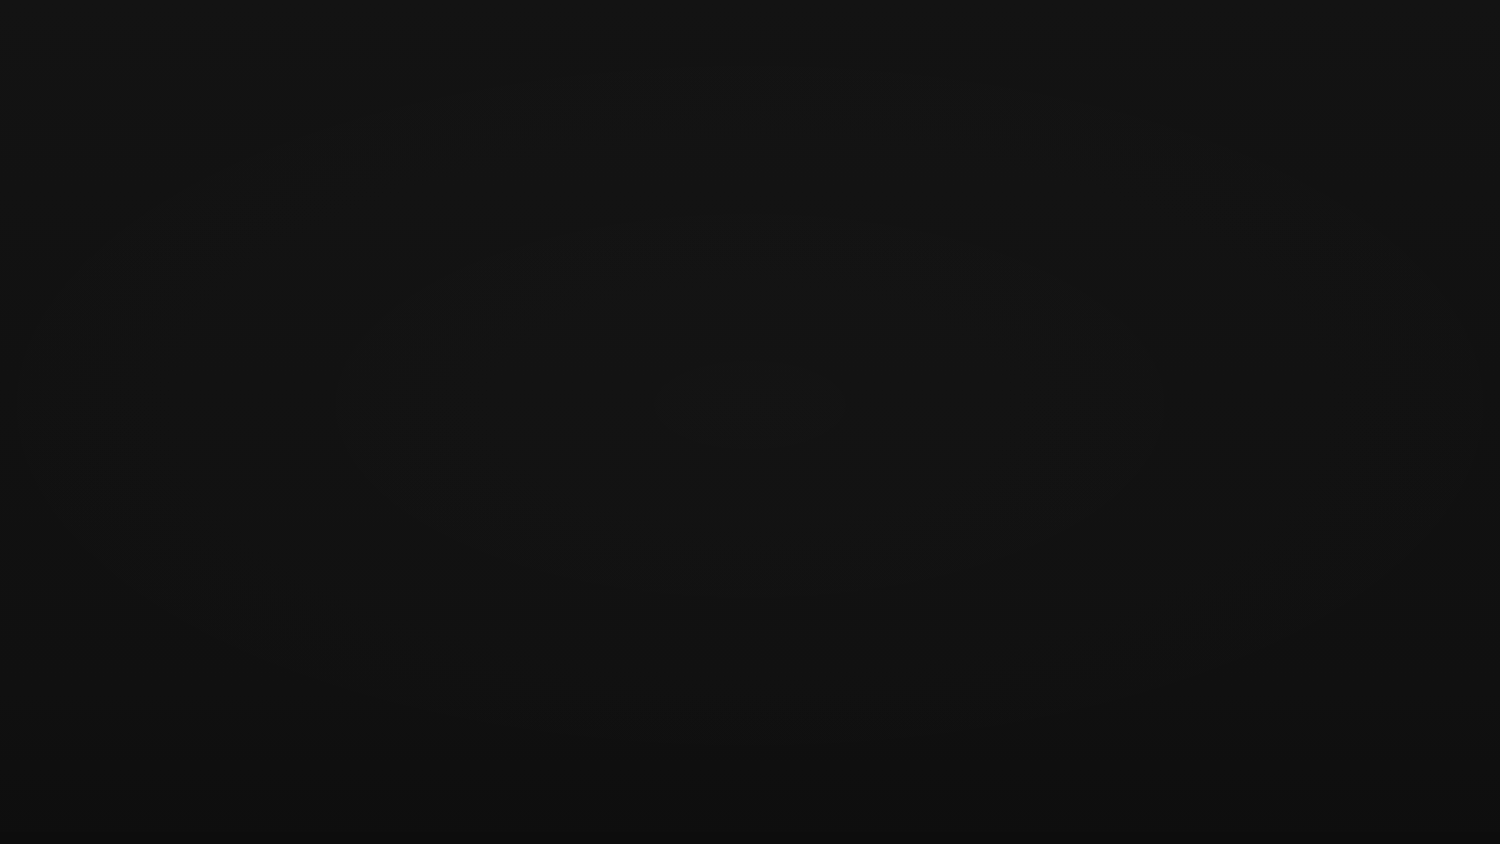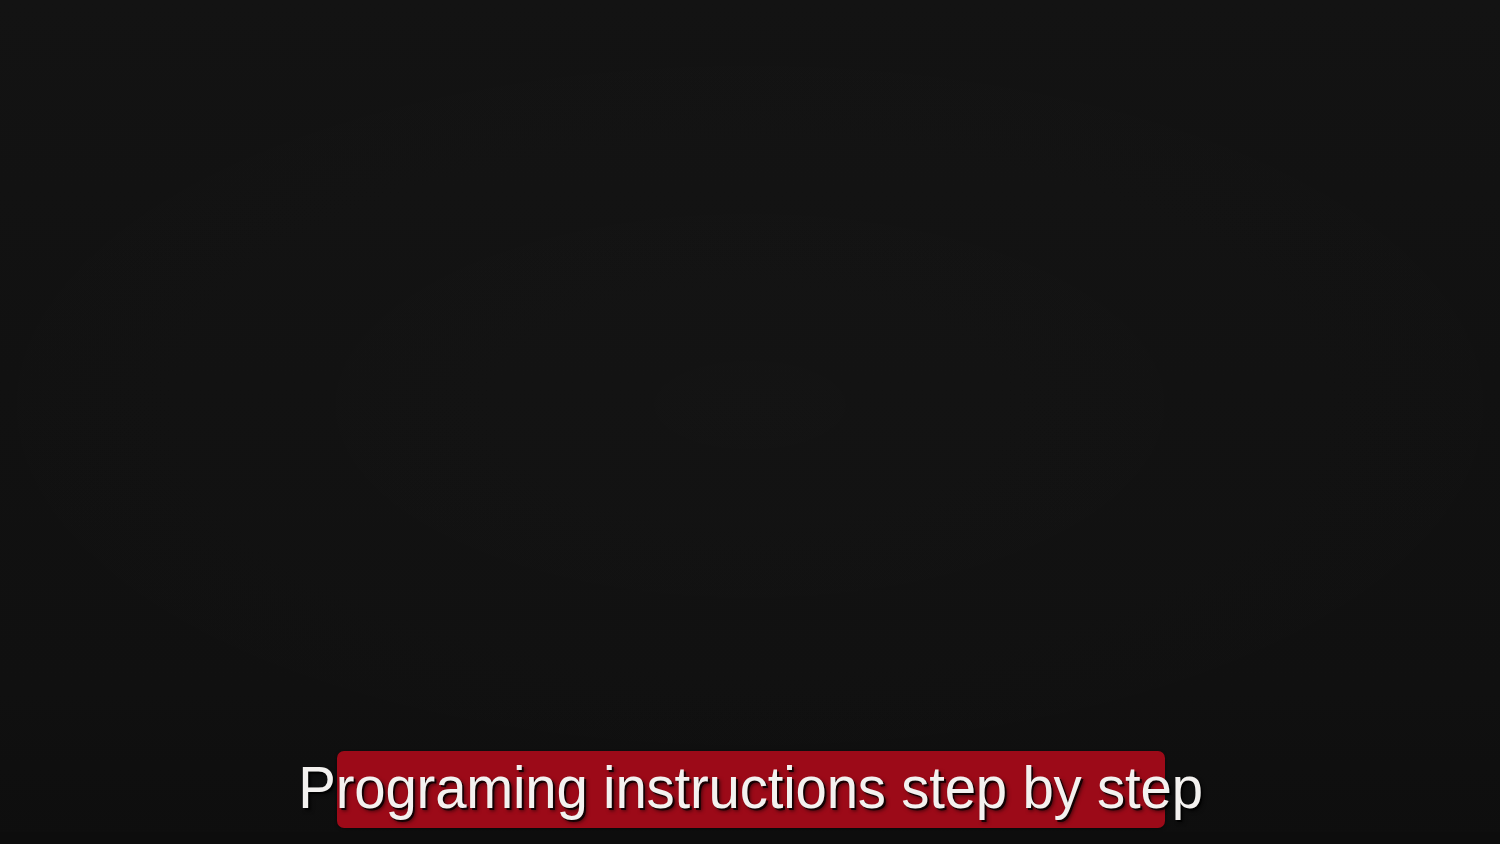--- a/index.html
+++ b/index.html
@@ -88,17 +88,14 @@
 </style>
 </head>
 <body>
 
 <div id="frame">
 
   <div class="backdrop"></div>
 
   <div class="bottom-edge"></div>
 
-  <div class="caption-banner">
-    <span class="caption-text">Programing instructions step by step</span>
-  </div>
 
 </div>
 
 </body></html>

